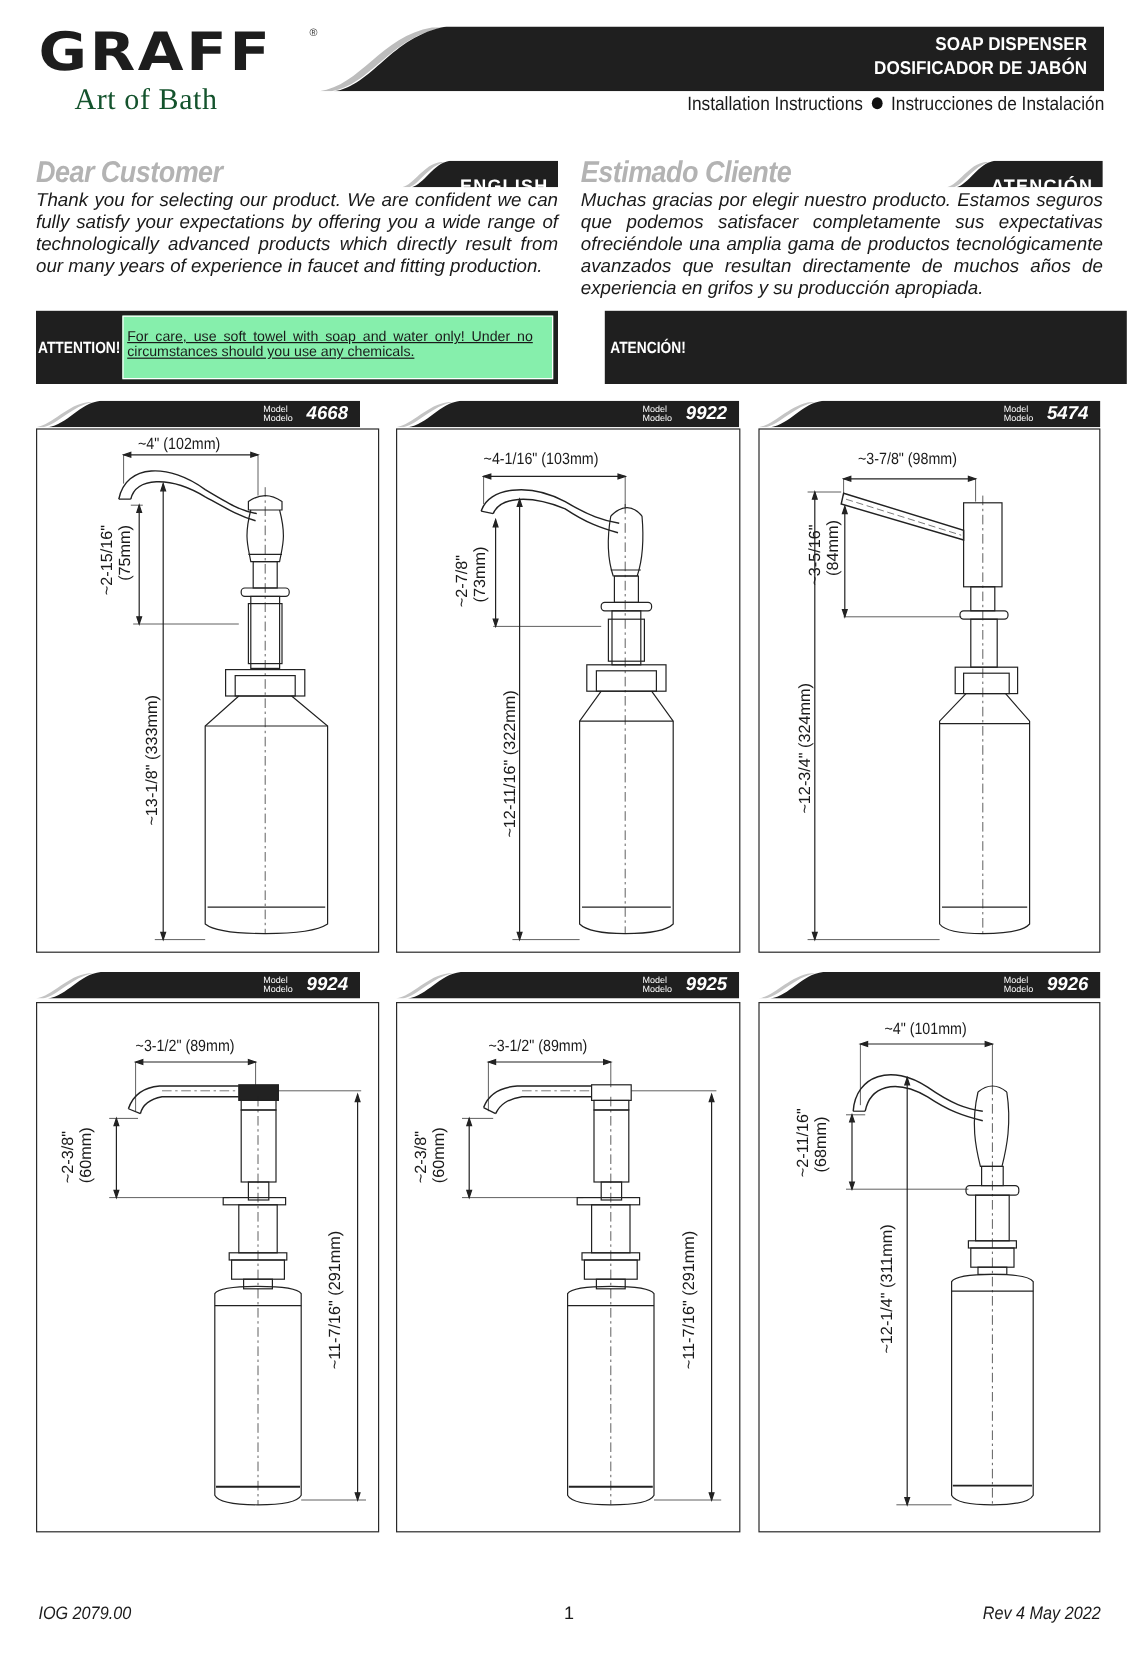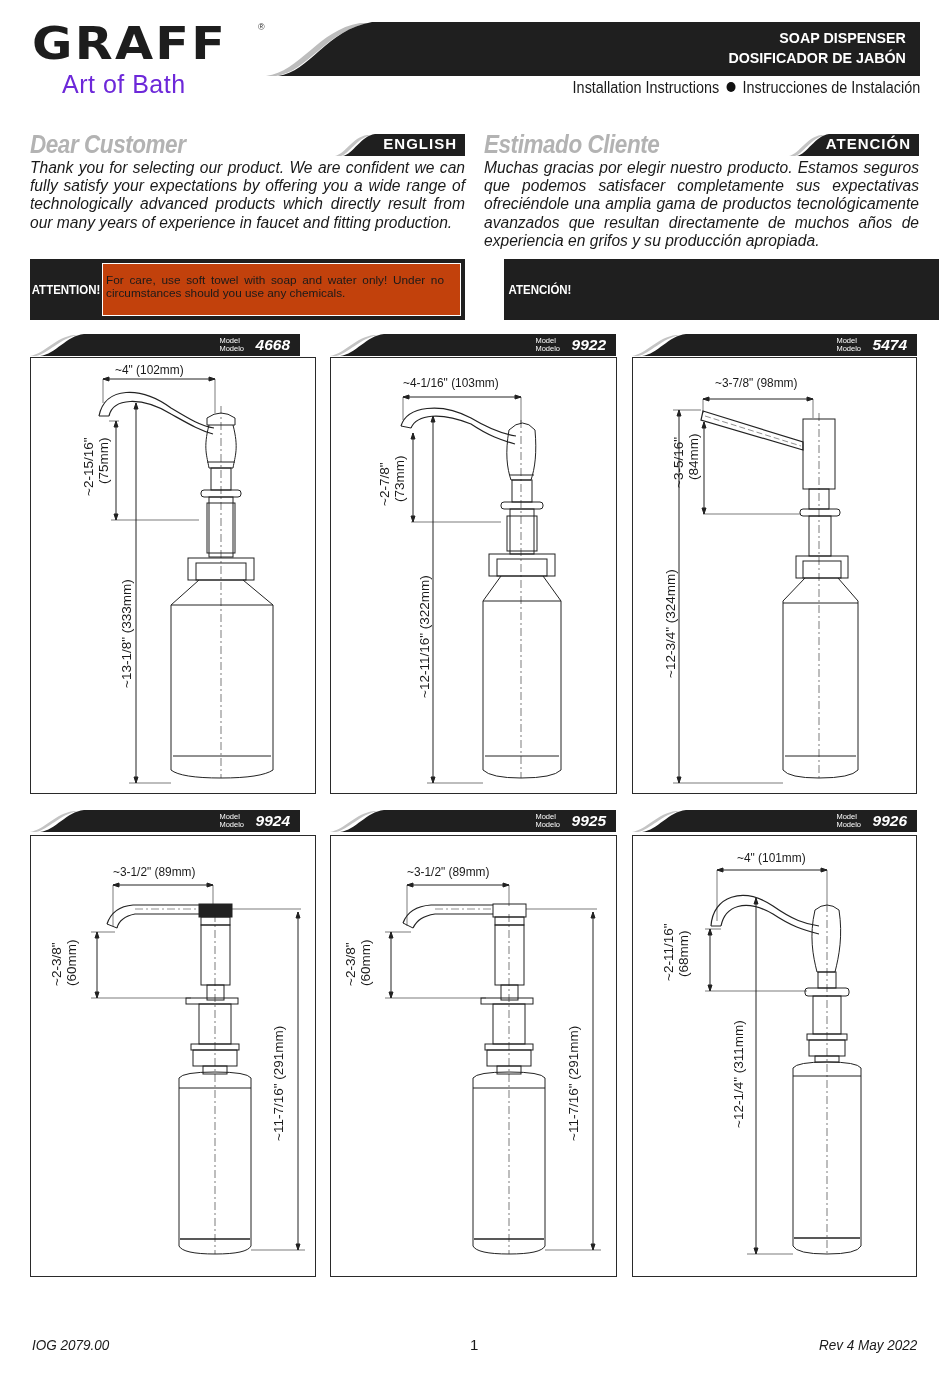--- a/index.html
+++ b/index.html
@@ -5,38 +5,38 @@
   * { box-sizing: border-box; margin: 0; padding: 0; }
   html, body { width: 950px; height: 1378px; background: #fff; overflow: hidden; }
   body { position: relative; font-family: "Liberation Sans", sans-serif; color: #1a1a1a; }
 
   .abs { position: absolute; }
 
   
   .logo { left: 32px; top: 22px; width: 240px; height: 80px; }
   .logo-word { position: absolute; left: 0; top: 0; font-family: "DejaVu Sans", sans-serif; font-weight: bold; font-size: 44px; letter-spacing: 2px; color: #1d1d1d; line-height: 44px; transform: scaleX(1.12); transform-origin: left top; }
   .logo-reg { position: absolute; left: 226px; top: 0px; font-size: 9px; color: #333; }
-  .logo-sub { position: absolute; left: 30px; top: 48px; font-family: Liberation Sans, sans-serif; font-size: 25px; font-weight: 300; color: #6d28d9; letter-spacing: 0.5px; }
+  .logo-sub { position: absolute; left: 30px; top: 48px; font-family: Liberation Serif, serif; font-size: 25px; font-weight: 300; color: #14532d; letter-spacing: 0.5px; }
 
   .hdr-band { left: 260px; top: 22px; width: 660px; height: 54px; }
   .hdr-title { position: absolute; right: 14px; top: 6px; text-align: right; color: #fff; font-weight: bold; font-size: 15.5px; line-height: 20px; transform: scaleX(0.92); transform-origin: right top; }
   .hdr-sub { right: 30px; top: 79px; font-size: 16px; color: #1a1a1a; transform: scaleX(0.9); transform-origin: right top; white-space: nowrap; }
   .hdr-sub .dot { display: inline-block; width: 10px; height: 10px; background: #111; border-radius: 50%; margin: 0 8px; vertical-align: 1px; }
 
   
   .intro { top: 130px; width: 435px; }
   .intro-head { position: relative; height: 28px; }
   .intro-title { position: absolute; left: 0; top: 0; font-size: 25px; font-weight: bold; font-style: italic; color: #b3b3b3; letter-spacing: -0.5px; transform: scaleX(0.9); transform-origin: left top; white-space: nowrap; }
   .lang-tab { position: absolute; right: 0; top: 4px; width: 130px; height: 22px; }
-  .lang-tab span { position: absolute; right: 8px; top: 1px; color: #fff; font-weight: bold; font-size: 15px; letter-spacing: 1px; }
+  .lang-tab span { position: absolute; right: 8px; top: 13px; color: #fff; font-weight: bold; font-size: 15px; letter-spacing: 1px; }
   .intro-body { font-size: 15.6px; font-style: italic; line-height: 18.2px; text-align: justify; margin-top: 1px; color: #1a1a1a; }
 
   .attn { top: 259px; width: 435px; height: 61px; background: #1f1f1f; }
   .attn-label { position: absolute; left: 0; top: 0; height: 61px; width: 72px; color: #fff; font-weight: bold; font-size: 13.5px; display: flex; align-items: center; justify-content: center; transform: scaleX(0.85); white-space: nowrap; }
-  .attn-box { position: absolute; left: 72px; top: 4px; right: 4px; bottom: 4px; background: #c2410c; border: 1px solid #fff; padding: 10px 16px 0 3px; font-size: 11.8px; line-height: 13px; text-align: justify; color: #1a1a1a; }
+  .attn-box { position: absolute; left: 72px; top: 4px; right: 4px; bottom: 4px; background: #86efac; border: 1px solid #fff; padding: 10px 16px 0 3px; font-size: 11.8px; line-height: 13px; text-align: justify; color: #1a1a1a; text-decoration: underline; }
 
   
   .model-tab { height: 22px; }
   .model-tab .lbl { position: absolute; right: 56px; top: 3px; color: #fff; font-size: 7.5px; line-height: 8px; text-align: left; }
   .model-tab .num { position: absolute; right: 10px; top: 2px; color: #fff; font-weight: bold; font-style: italic; font-size: 15.5px; }
   .panel { border: 1.5px solid #2a2a2a; background: #fff; }
   .panel svg { position: absolute; left: 0; top: 0; }
   .dim { font-size: 13.5px; color: #1a1a1a; white-space: nowrap; transform: scaleX(0.88); transform-origin: left top; }
   .vdim { font-size: 13.5px; color: #1a1a1a; white-space: nowrap; transform-origin: left top; line-height: 15px; }
 

